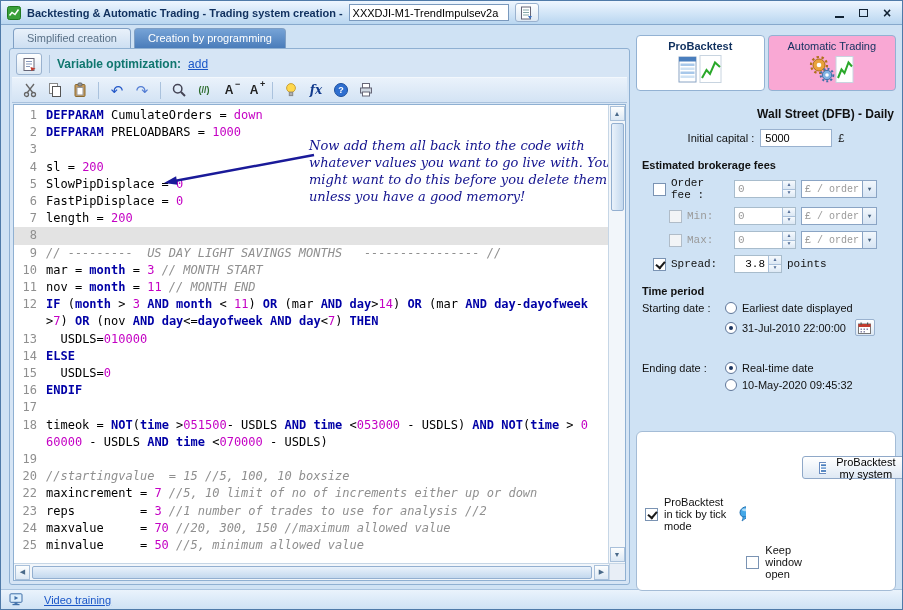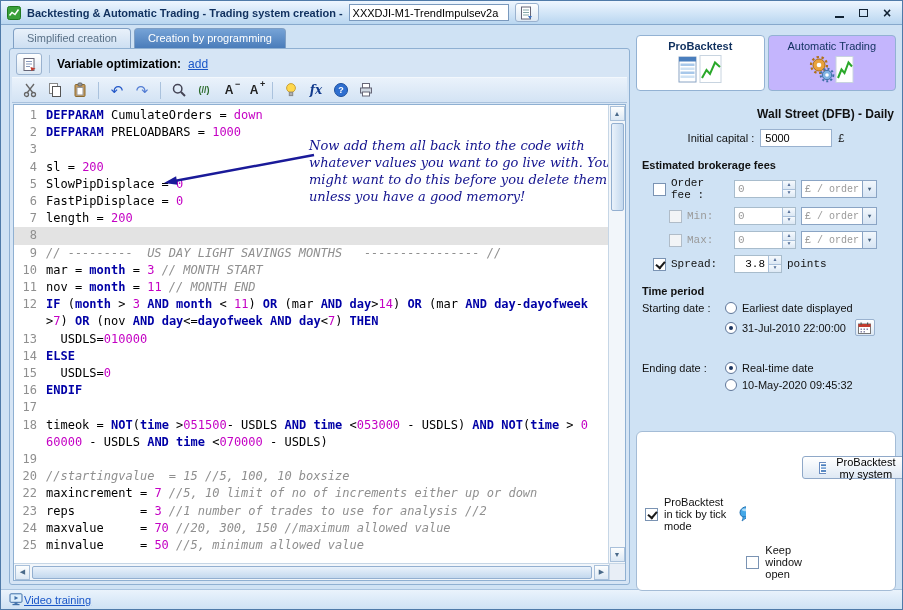--- a/index.html
+++ b/index.html
@@ -26,21 +26,21 @@
   .tab.inactive { background:linear-gradient(#e9f1fa,#cddff2); color:#5a7187; }
   .tab.active { background:linear-gradient(#76a3d6,#4a7cba); color:#fff; }
 
   
   .left-card { position:absolute; left:8px; top:47px; width:621px; height:537px; background:#d6e5f5; border:1px solid #8fb0d2;
     border-radius:3px; display:flex; flex-direction:column; padding:2px; }
   .optbar { height:26px; flex:none; display:flex; align-items:center; gap:7px; padding:0 4px; }
   .icon-btn { width:26px; height:22px; background:linear-gradient(#ffffff,#dce8f4); border:1px solid #9ab2cf; border-radius:3px;
     display:flex; align-items:center; justify-content:center; padding:0; }
   .vsep { width:1px; height:18px; background:#a9c0da; }
-  .opt-label { font-size:12px; font-weight:bold; color:#000000; }
+  .opt-label { font-size:12px; font-weight:bold; color:#0f766e; }
   .add-link { font-size:12px; color:#1a56c8; text-decoration:underline; cursor:pointer; }
 
   .toolbar { height:26px; flex:none; display:flex; align-items:center; gap:1px; padding:0 6px;
     background:linear-gradient(#eaf2fb,#d3e3f4); border-top:1px solid #f3f8fd; border-bottom:1px solid #aac2dd; }
   .tbtn { width:24px; height:22px; display:flex; align-items:center; justify-content:center; border:none; background:transparent; padding:0; }
   .tsep { width:1px; height:17px; background:#aac2dd; margin:0 5px; }
   .uglyph { font-size:15px; color:#2458c8; line-height:1; }
   .uglyph.dim { opacity:.75; }
   .cmt { font-size:9px; font-weight:bold; color:#2a6a2a; }
   .afont { font-weight:bold; font-size:12px; color:#222; position:relative; line-height:1; }
@@ -66,21 +66,21 @@
   .sbtn { flex:none; width:15px; height:15px; background:linear-gradient(#fdfefe,#dce8f4); border:1px solid #a9c0da;
     display:flex; align-items:center; justify-content:center; font-size:7px; color:#4a6a8a; margin-top:1px; }
   .vthumb { width:13px; height:88px; background:linear-gradient(90deg,#eaf2fb,#c3d8ee); border:1px solid #93afd0; border-radius:2px; margin-top:2px; }
   .hscroll { flex:none; height:17px; background:#f2f6fa; border-top:1px solid #c6d6e6; display:flex; align-items:center; }
   .hthumb { flex:1; height:13px; background:linear-gradient(#eaf2fb,#c3d8ee); border:1px solid #93afd0; border-radius:2px; margin:0 2px; }
   .corner { width:16px; height:100%; background:#e8eef6; border-left:1px solid #c6d6e6; }
 
   
   .right { position:absolute; left:633px; top:34px; width:264px; z-index:2; font-size:11px; color:#111; }
   .rtabs { display:flex; gap:3px; padding:0 2px; }
-  .rtab { flex:1; height:56px; border:1px solid #93b2d3; border-radius:4px; background:#c4b5fd;
+  .rtab { flex:1; height:56px; border:1px solid #93b2d3; border-radius:4px; background:#f9a8d4;
     display:flex; flex-direction:column; align-items:center; padding-top:4px; gap:2px; cursor:default; }
   .rtab.active { background:#fff; }
   .rtab-label { font-size:11px; color:#10305e; }
   .rtab.active .rtab-label { font-weight:bold; }
 
   .instrument { text-align:right; font-weight:bold; font-size:12px; margin:16px 4px 0; }
   .caprow { display:flex; align-items:center; justify-content:center; gap:6px; margin-top:8px; }
   .cap-input { width:72px; height:18px; border:1px solid #9ab2cf; font-size:11px; padding:0 4px; font-family:"Liberation Sans",sans-serif; }
   .sec-title { font-weight:bold; margin:12px 8px 0; }
   .frow { display:flex; align-items:center; gap:5px; margin:6px 19px 0;font-family:Liberation Mono, monospace; }
@@ -112,21 +112,21 @@
 
   .wpanel { margin:40px 2px 0; background:#fff; border:1px solid #a4bcd6; border-radius:6px; height:160px;
     padding:16px 8px 10px; display:flex; flex-direction:row; }
   .tickrow { display:flex; align-items:center; gap:6px; }
   .keeprow { margin-top:auto; display:flex; justify-content:center; align-items:center; gap:6px; }
   .runbtn { margin:8px auto 0; display:flex; align-items:center; gap:7px; height:23px; padding:0 16px;
     background:linear-gradient(#ffffff,#dfe9f4); border:1px solid #8fa8c8; border-radius:3px; font-size:11px; font-family:"Liberation Sans",sans-serif; }
 
   
   .statusbar { position:absolute; left:0; right:0; bottom:0; height:20px; background:linear-gradient(#eaf3fc,#cfe2f4);
-    border-top:1px solid #a9c4e0; display:flex; align-items:center; gap:0; padding:0 8px; z-index:1; }
+    border-top:1px solid #a9c4e0; display:flex; align-items:center; gap:20px; padding:0 8px; z-index:1; }
   .vlink { font-size:11px; color:#1a56c8; text-decoration:underline; cursor:pointer; }
 </style>
 </head>
 <body>
 
 <div class="window">
 
   <div class="titlebar">
     <svg width="14" height="14">
         <rect x="0.5" y="0.5" width="13" height="13" rx="2" fill="#3aa03a" stroke="#1f7a1f"></rect>

